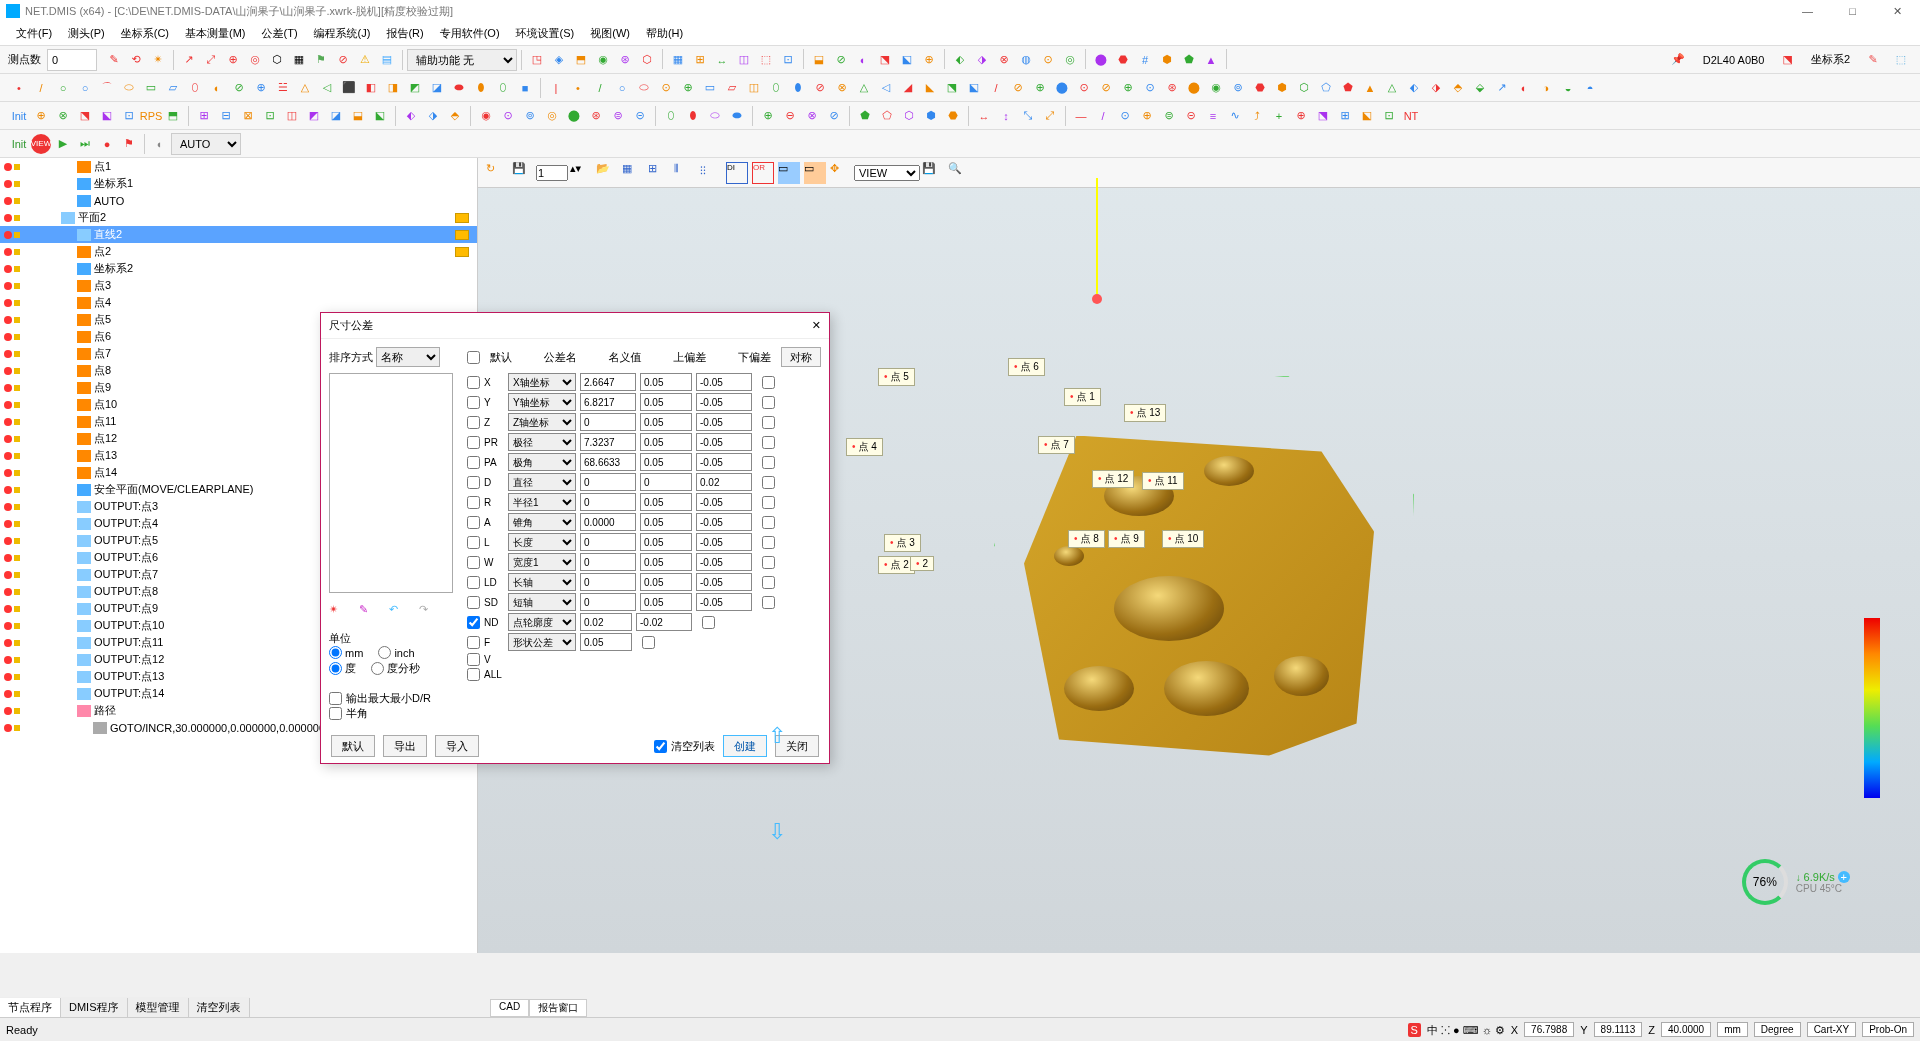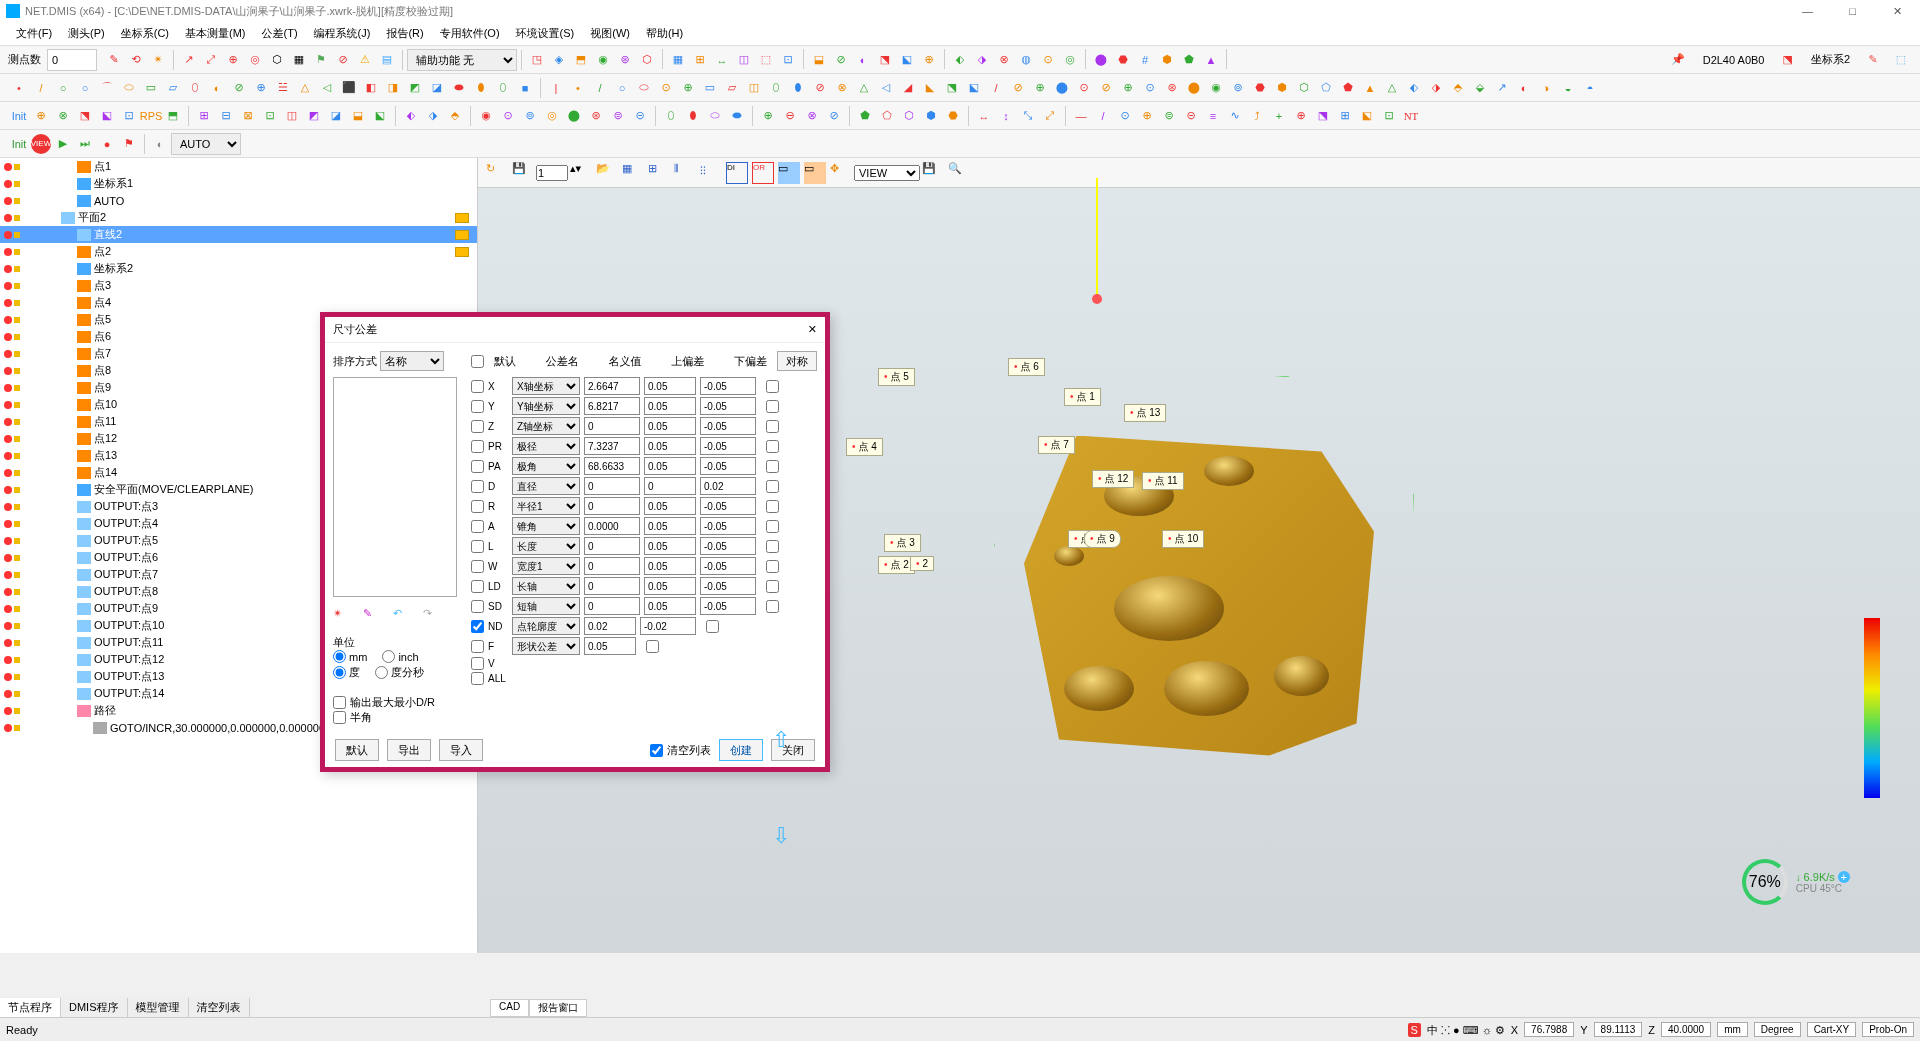--- a/index.html
+++ b/index.html
@@ -31,22 +31,22 @@
 .model { position: absolute; left: 50%; top: 50%; transform: translate(-50%,-50%); width: 430px; height: 440px; }
 .solid { position: absolute; left: 40px; top: 100px; width: 350px; height: 320px; background: linear-gradient(135deg,#d4a529,#b78516); clip-path: polygon(15% 0,85% 5%,100% 30%,95% 90%,70% 100%,10% 95%,0 40%); }
 .wire { position: absolute; left: 10px; top: 40px; width: 420px; height: 340px; border: 1px solid #3c3; opacity: .6; clip-path: polygon(12% 8%,70% 0,100% 35%,98% 88%,30% 100%,0 50%); }
 .hole { position: absolute; border-radius: 50%; background: radial-gradient(ellipse at 40% 30%,#f5d97a,#9a6d12 60%,#5a3d08); }
 .probe { position: absolute; left: 618px; top: 20px; width: 2px; height: 120px; background: #ff0; }
 .probe::after { content: ''; position: absolute; bottom: -6px; left: -4px; width: 10px; height: 10px; border-radius: 50%; background: #f55; }
 .ptlabel { position: absolute; background: #fffde6; border: 1px solid #aa8; padding: 1px 5px; font-size: 10px; white-space: nowrap; }
 .ptlabel::before { content: '•'; color: #f33; margin-right: 3px; }
 .colorbar { position: absolute; right: 40px; top: 460px; width: 16px; height: 180px; background: linear-gradient(#e00,#f80,#ee0,#5d5,#0af,#00e); }
 .perf { position: absolute; right: 70px; bottom: 48px; display: flex; align-items: center; gap: 8px; }
-.perf .ring { width: 46px; height: 46px; border: 4px solid #3c6; border-right-color: #ddd; border-radius: 50%; display: flex; align-items: center; justify-content: center; font-size: 16px; }
-.dialog { position: absolute; left: 320px; top: 312px; width: 510px; background: #fff; border: 5px solid #be185d; box-shadow: 3px 3px 12px rgba(0,0,0,.2); }
+.perf .ring { width: 46px; height: 46px; border: 4px solid #3c6; border-right-color: #ddd; border-radius: 50%; display: flex; align-items: center; justify-content: center; font-size: 12px; }
+.dialog { position: absolute; left: 320px; top: 312px; width: 510px; background: #fff; border: 1px solid #be185d; box-shadow: 3px 3px 12px rgba(0,0,0,.2); }
 .dlg-title { height: 26px; display: flex; align-items: center; padding: 0 8px; border-bottom: 1px solid #eee; }
 .dlg-title .x { margin-left: auto; }
 .dlg-body { padding: 8px; display: flex; gap: 8px; }
 .dlg-left { width: 130px; }
 .dlg-left select { width: 64px; height: 20px; border: 1px solid #aaa; }
 .dlg-left .listbox { width: 124px; height: 220px; border: 1px solid #aaa; margin-top: 6px; }
 .dlg-left .tools { display: flex; gap: 10px; margin-top: 10px; }
 .dlg-left .tools span { width: 20px; height: 20px; }
 .dlg-left .units { margin-top: 8px; }
 .dlg-left .units label { display: inline-flex; align-items: center; gap: 3px; margin-right: 12px; }
@@ -310,21 +310,21 @@
     <span class="tbtn" style="color: rgb(238, 51, 51);">⊝</span>
     <span class="tbtn" style="color: rgb(170, 51, 238);">≡</span>
     <span class="tbtn" style="color: rgb(51, 136, 238);">∿</span>
     <span class="tbtn" style="color: rgb(238, 136, 0);">⤴</span>
     <span class="tbtn" style="color: rgb(51, 170, 51);">+</span>
     <span class="tbtn" style="color: rgb(238, 51, 51);">⊕</span>
     <span class="tbtn" style="color: rgb(170, 51, 238);">⬔</span>
     <span class="tbtn" style="color: rgb(51, 136, 238);">⊞</span>
     <span class="tbtn" style="color: rgb(238, 136, 0);">⬕</span>
     <span class="tbtn" style="color: rgb(51, 170, 51);">⊡</span>
-    <span class="tbtn" style="color: rgb(238, 51, 51); font-family: Liberation Serif, serif;">NT</span>
+    <span class="tbtn" style="color: rgb(238, 51, 51);">NT</span>
   </div>
 
 <div class="toolbar">
   <span class="tbtn" style="color:#393">Init</span>
   <span class="tbtn" style="color:#fff;background:#e33;border-radius:50%;font-size:8px">VIEW</span>
   <span class="tbtn" style="color:#3a3">▶</span>
   <span class="tbtn" style="color:#3a3">⏭</span>
   <span class="tbtn" style="color:#e33">●</span>
   <span class="tbtn" style="color:#e33">⚑</span>
   <span class="sep"></span>
@@ -633,21 +633,21 @@
         <div class="ptlabel" style="left: 400px; top: 210px;">点 5</div>
         <div class="ptlabel" style="left: 530px; top: 200px;">点 6</div>
         <div class="ptlabel" style="left: 586px; top: 230px;">点 1</div>
         <div class="ptlabel" style="left: 646px; top: 246px;">点 13</div>
         <div class="ptlabel" style="left: 368px; top: 280px;">点 4</div>
         <div class="ptlabel" style="left: 560px; top: 278px;">点 7</div>
         <div class="ptlabel" style="left: 614px; top: 312px;">点 12</div>
         <div class="ptlabel" style="left: 664px; top: 314px;">点 11</div>
         <div class="ptlabel" style="left: 406px; top: 376px;">点 3</div>
         <div class="ptlabel" style="left: 590px; top: 372px;">点 8</div>
-        <div class="ptlabel" style="left: 606px; top: 372px; border-radius: 8px;">点 9</div>
+        <div class="ptlabel" style="left: 630px; top: 372px;">点 9</div>
         <div class="ptlabel" style="left: 684px; top: 372px;">点 10</div>
         <div class="ptlabel" style="left: 400px; top: 398px;">点 2</div>
         <div class="ptlabel" style="left: 432px; top: 398px;">2</div>
       </div>
     <div class="colorbar"></div>
     <div class="perf">
       <div class="ring">76%</div>
       <div>
         <div style="font-size:10px;color:#3a3">↓ <span>6.9K/s</span> <span style="background:#4bf;color:#fff;border-radius:50%;padding:0 3px">+</span></div>
         <div style="font-size:10px;color:#888">CPU 45°C</div>

